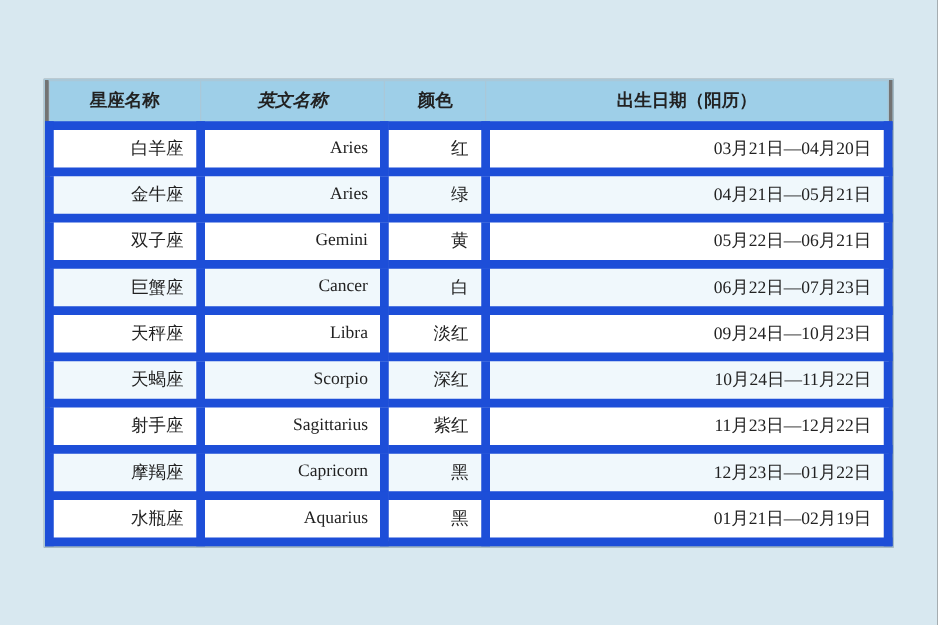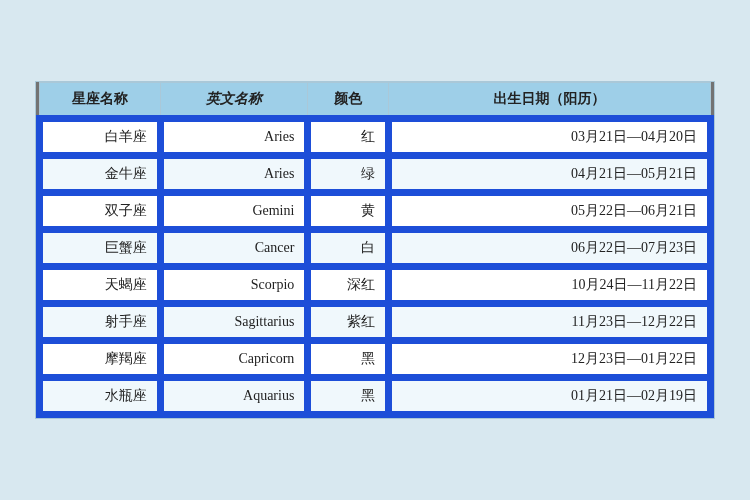--- a/index.html
+++ b/index.html
@@ -83,20 +83,26 @@
           <td>黄</td>
           <td>05月22日—06月21日</td>
         </tr>
         <tr>
           <td>巨蟹座</td>
           <td>Cancer</td>
           <td>白</td>
           <td>06月22日—07月23日</td>
         </tr>
         <tr>
+          <td>天秤座</td>
+          <td>Libra</td>
+          <td>淡红</td>
+          <td>09月24日—10月23日</td>
+        </tr>
+        <tr>
           <td>天蝎座</td>
           <td>Scorpio</td>
           <td>深红</td>
           <td>10月24日—11月22日</td>
         </tr>
         <tr>
           <td>射手座</td>
           <td>Sagittarius</td>
           <td>紫红</td>
           <td>11月23日—12月22日</td>

